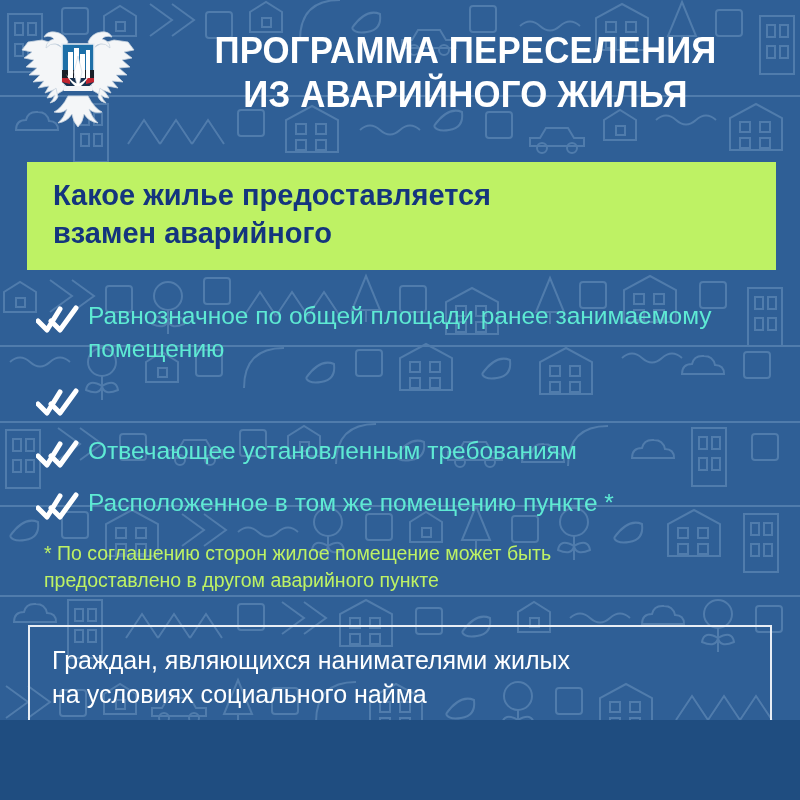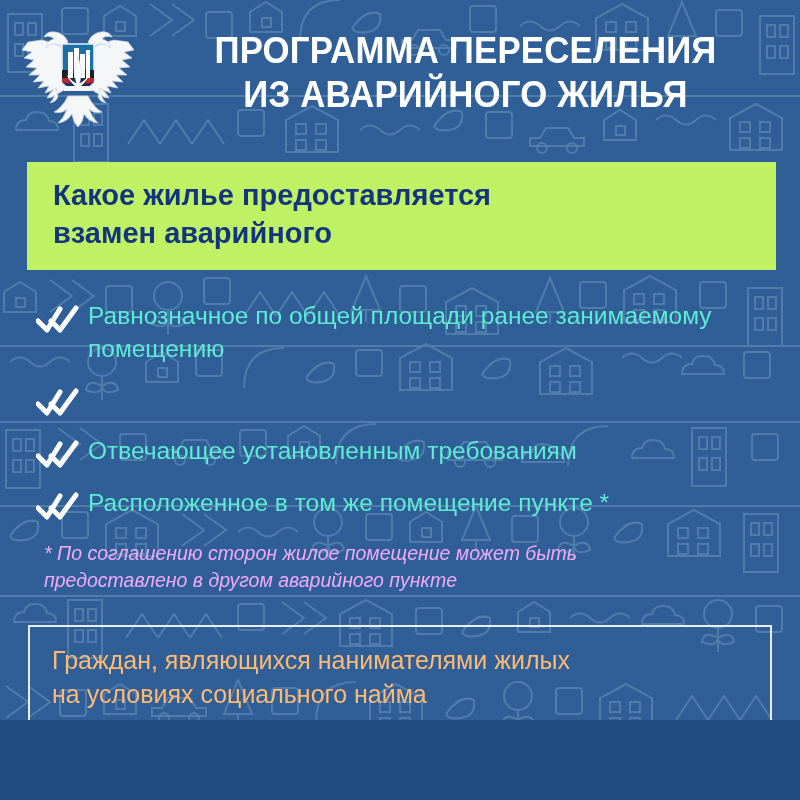--- a/index.html
+++ b/index.html
@@ -110,41 +110,40 @@
     max-width: 650px;
   }
 
   
   #footnote {
     position: absolute;
     left: 44px;
     top: 540px;
     width: 700px;
     z-index: 2;
-    color: #f0abfc;
-    font-style: italic;
+    color: #bef264;
     font-size: 19.5px;
     line-height: 1.38;
   }
   #footnote span { display: block; }
 
   
   #bottom-box {
     position: absolute;
     left: 28px;
     top: 625px;
     width: 744px;
     height: 130px;
     box-sizing: border-box;
     border: 2px solid #e9eef5;
     z-index: 2;
     padding: 16px 0 0 22px;
   }
   #bottom-box .btext {
-    color: #fdba74;
+    color: #ffffff;
     font-size: 25px;
     line-height: 1.37;
   }
   #bottom-box .btext span { display: block; }
 </style>
 </head>
 <body>
 
 <div id="poster">
 
@@ -434,21 +433,21 @@
       <span class="bullet-text">Отвечающее установленным требованиям</span>
     </div>
 
     <div class="bullet-row">
       <span class="check-icon">
         <svg width="44" height="30" viewBox="0 0 44 30" xmlns="http://www.w3.org/2000/svg">
           <path d="M2 16 L11 25 L24 4" fill="none" stroke="#ffffff" stroke-width="5" stroke-linecap="round" stroke-linejoin="round"></path>
           <path d="M15 16 L24 25 L40 3" fill="none" stroke="#ffffff" stroke-width="5" stroke-linecap="round" stroke-linejoin="round"></path>
         </svg>
       </span>
-      <span class="bullet-text">Расположенное в том же помещение пункте *</span>
+      <span class="bullet-text">Расположенное в том же помещению пункте *</span>
     </div>
 
   </div>
 
   <div id="footnote">
     <span>* По соглашению сторон жилое помещение может быть</span>
     <span>предоставлено в другом аварийного пункте</span>
   </div>
 
   <div id="bottom-box">

